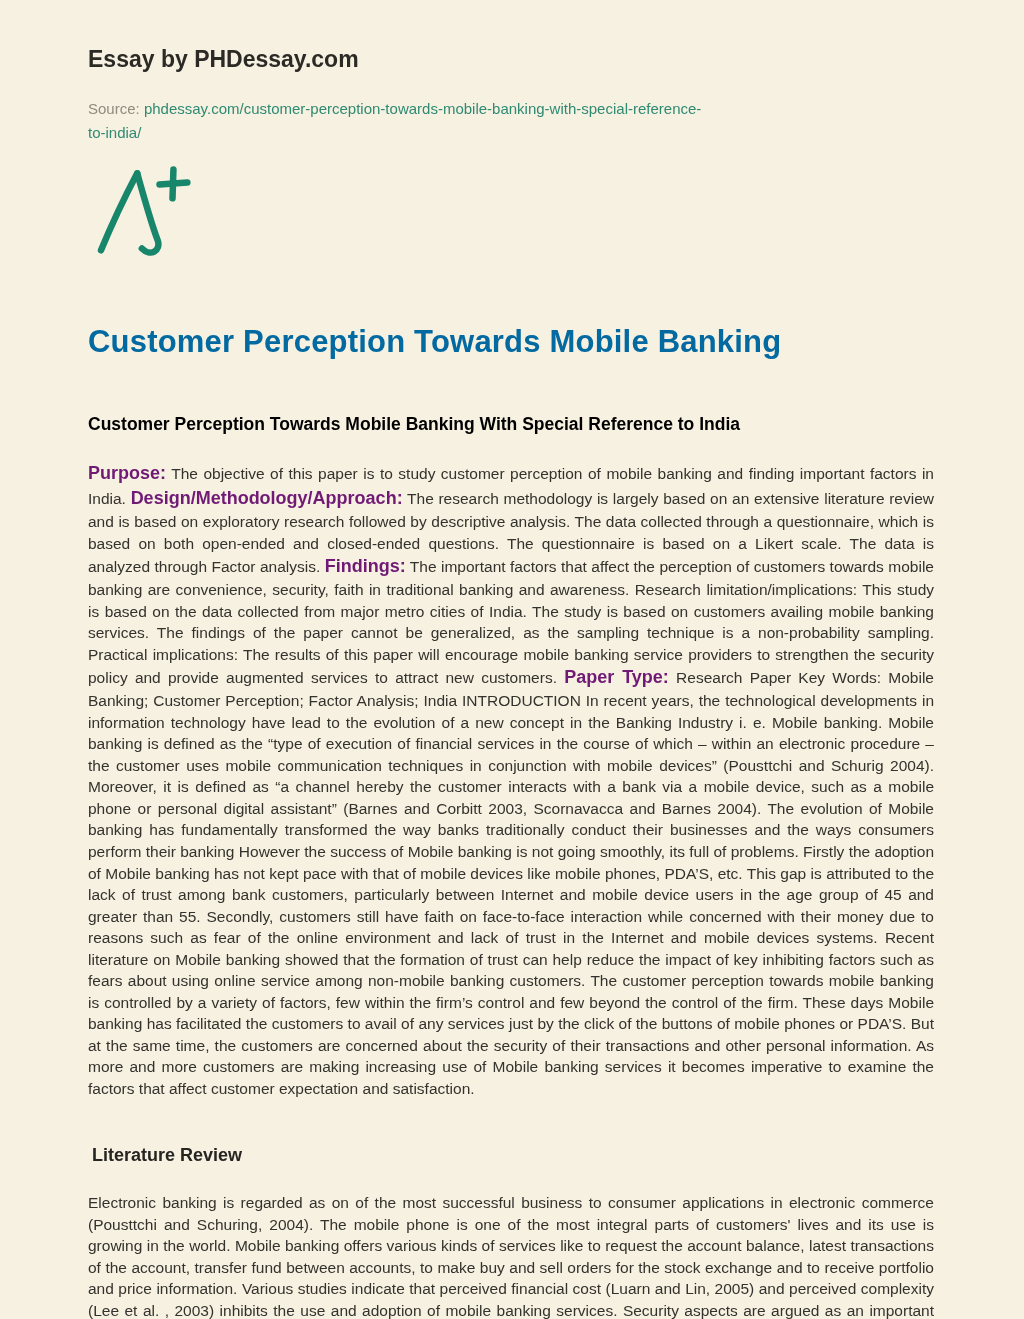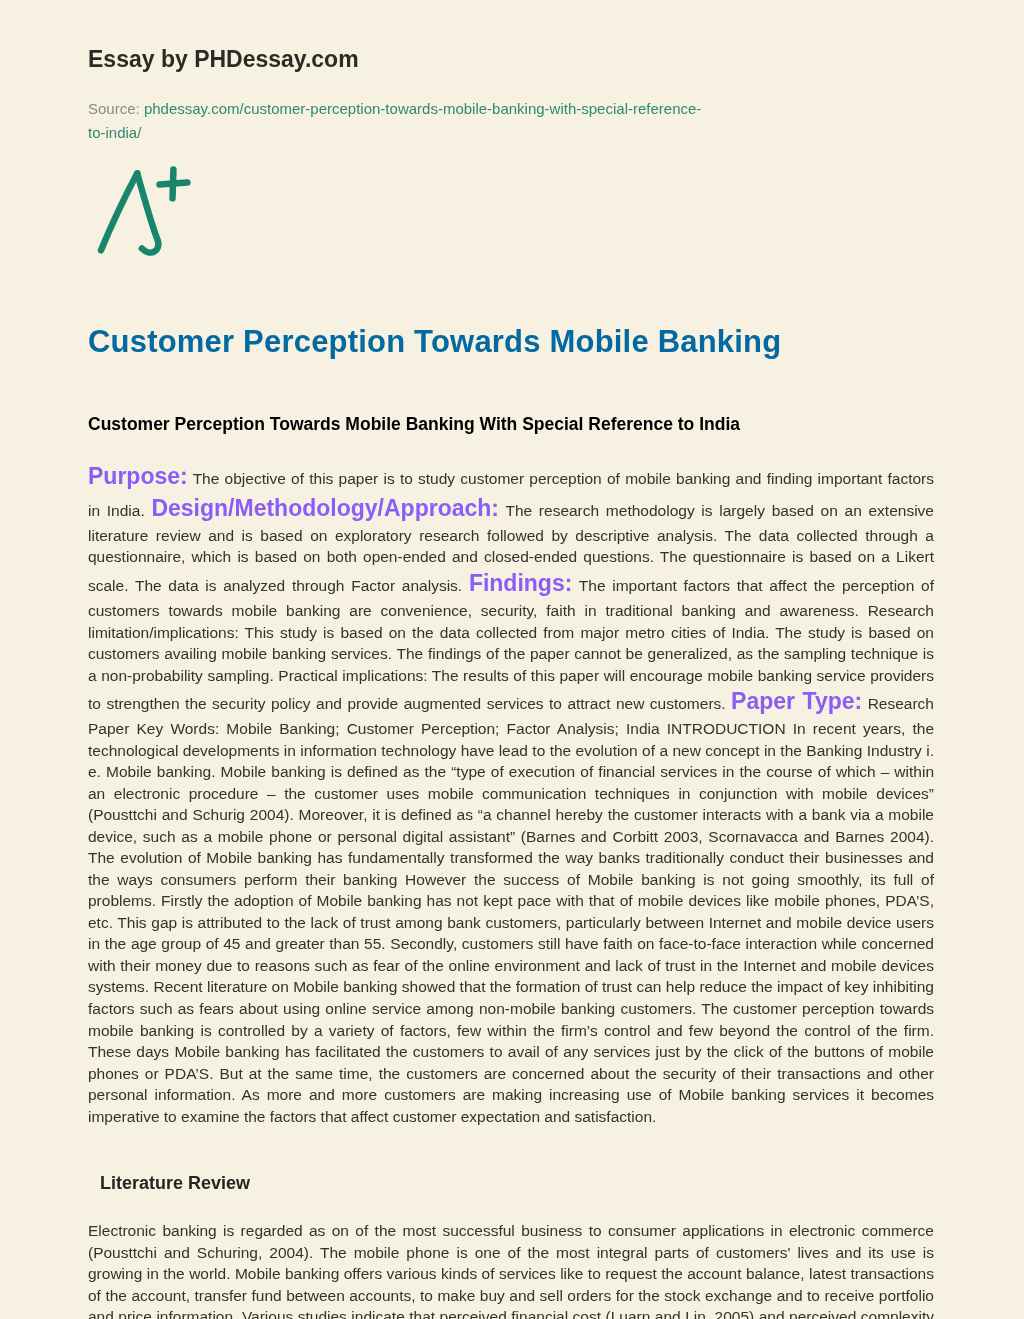--- a/index.html
+++ b/index.html
@@ -49,27 +49,27 @@
   }
   .body-text {
     font-size: 15.5px;
     line-height: 1.39;
     text-align: justify;
     margin: 26px 0 0 0;
     color: #33322c;
   }
   .inline-heading {
     font-weight: 700;
-    font-size: 23px;
-    color: #8b5cf6;
+    font-size: 18px;
+    color: #701a75;
   }
   .section-heading {
     font-size: 18px;
     font-weight: 700;
-    margin: 46px 0 0 12px;
+    margin: 46px 0 0 4px;
     color: #262521;
   }
 </style>
 </head>
 <body>
 
 <div class="page">
 
   <header class="doc-header">
     <div>

